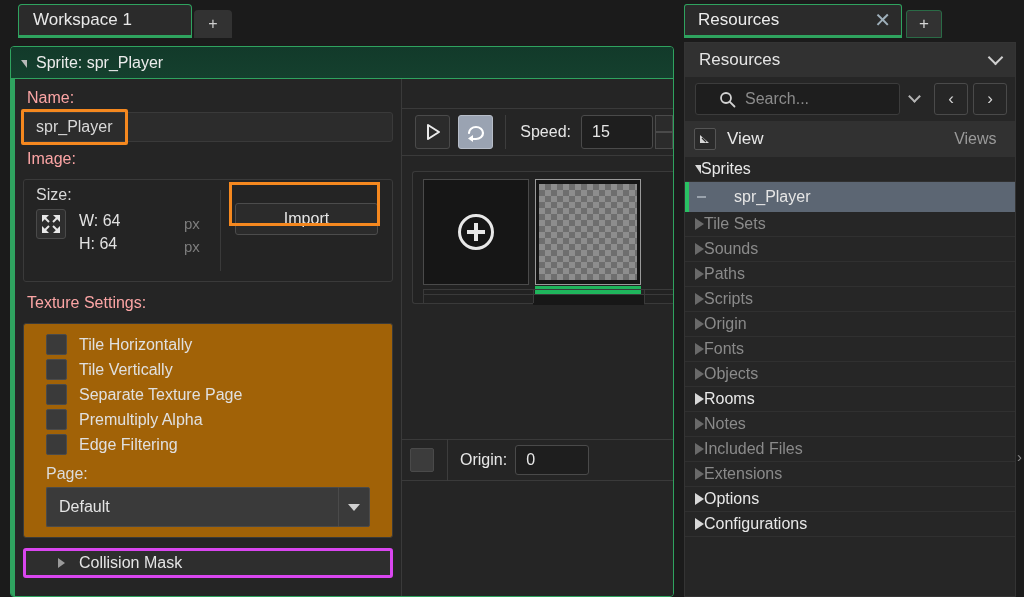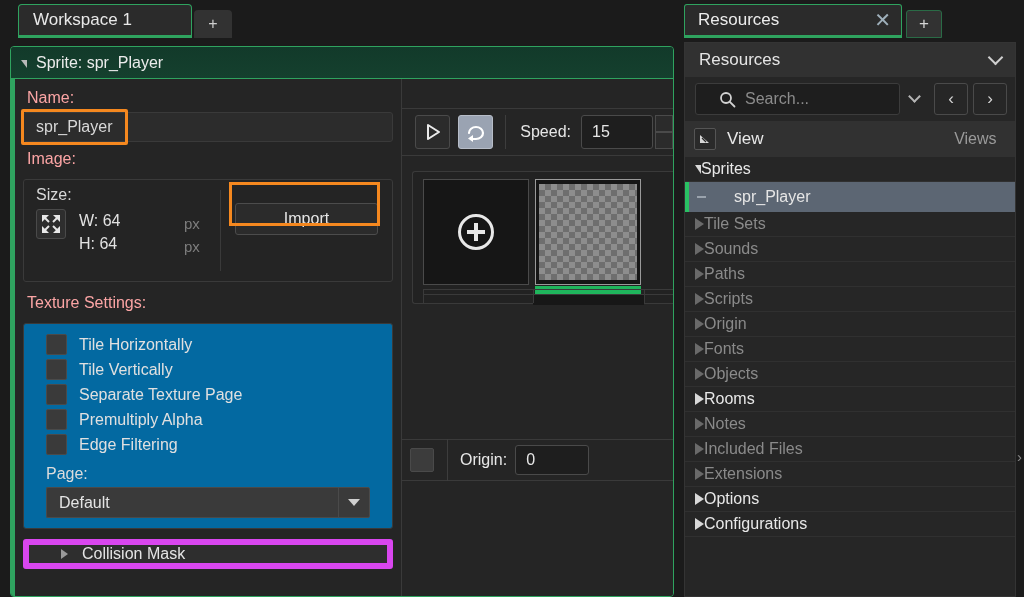--- a/index.html
+++ b/index.html
@@ -150,41 +150,41 @@
   #import-btn { background: #2b2b2b; margin-top: 15px; }
   #edit-hl {
     position: absolute; left: 8px; top: 2px;
     width: 151px; height: 44px;
     border: 3px solid #f5881f;
     pointer-events: none;
   }
 
   #texture-panel {
     margin: 6px 8px 0 8px;
-    background: #0369a1;
+    background: #a16207;
     border: 1px solid #3a3a3a;
     border-radius: 3px;
     padding: 8px 0 10px 0;
   }
   .cbrow {
     display: flex; align-items: center;
     height: 25px; padding-left: 22px;
   }
   .cbox {
     width: 21px; height: 21px;
     background: #3a3a3a;
     border: 1px solid #4a4a4a;
     border-radius: 2px;
     flex: none;
   }
   .cbrow span { color: #e0e0e0; font-size: 16px; margin-left: 12px; }
   #group-lbl { color: #dcdcdc; font-size: 16px; padding: 8px 0 4px 22px; }
   #group-select {
     margin: 0 22px 0 22px;
-    height: 31px;
+    height: 40px;
     display: flex;
   }
   #group-text {
     flex: 1; background: #3a3a3a;
     border: 1px solid #4a4a4a; border-right: none;
     border-radius: 2px 0 0 2px;
     color: #e4e4e4; font-size: 16px;
     display: flex; align-items: center; padding-left: 12px;
   }
   #group-arrow {
@@ -195,21 +195,21 @@
   }
   .caret-down {
     width: 0; height: 0;
     border-left: 6px solid transparent;
     border-right: 6px solid transparent;
     border-top: 7px solid #d0d0d0;
   }
   #collision-panel {
     margin: 10px 8px 0 8px;
     background: #2e2e2e;
-    border: 6px solid #d946ef;
+    border: 3px solid #d946ef;
     border-radius: 3px;
     height: 30px;
     display: flex; align-items: center; padding-left: 18px;
   }
   #collision-panel span { color: #e4e4e4; font-size: 16px; margin-left: 14px; }
 
   
   #preview-col {
     flex: 1; background: #252525;
     border-left: 1px solid #3a3a3a;

